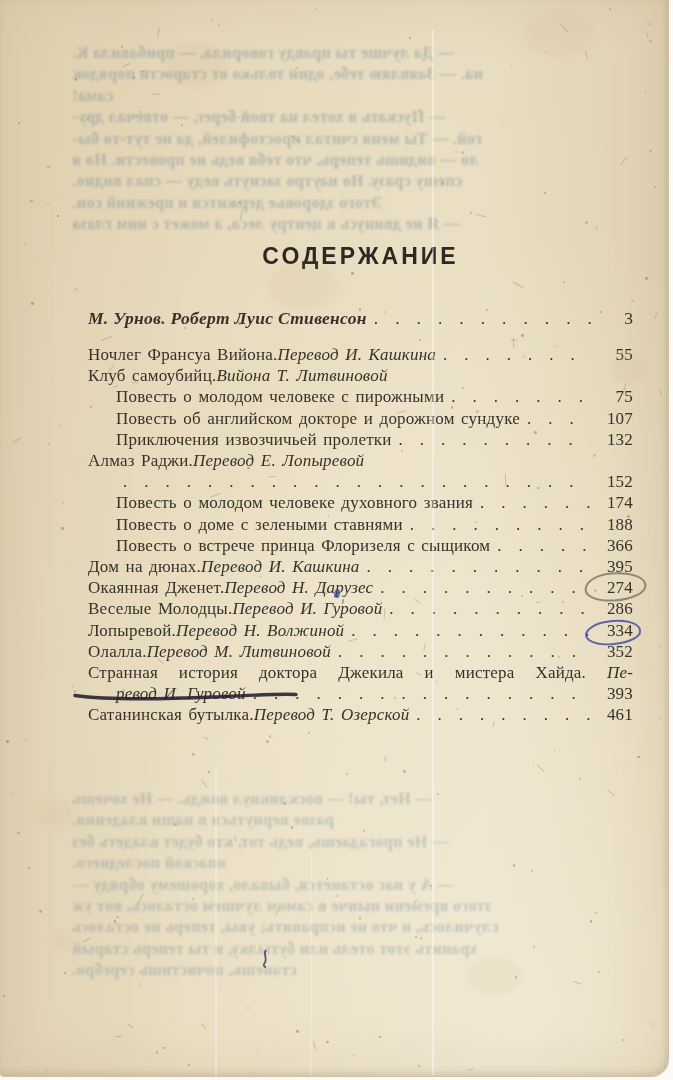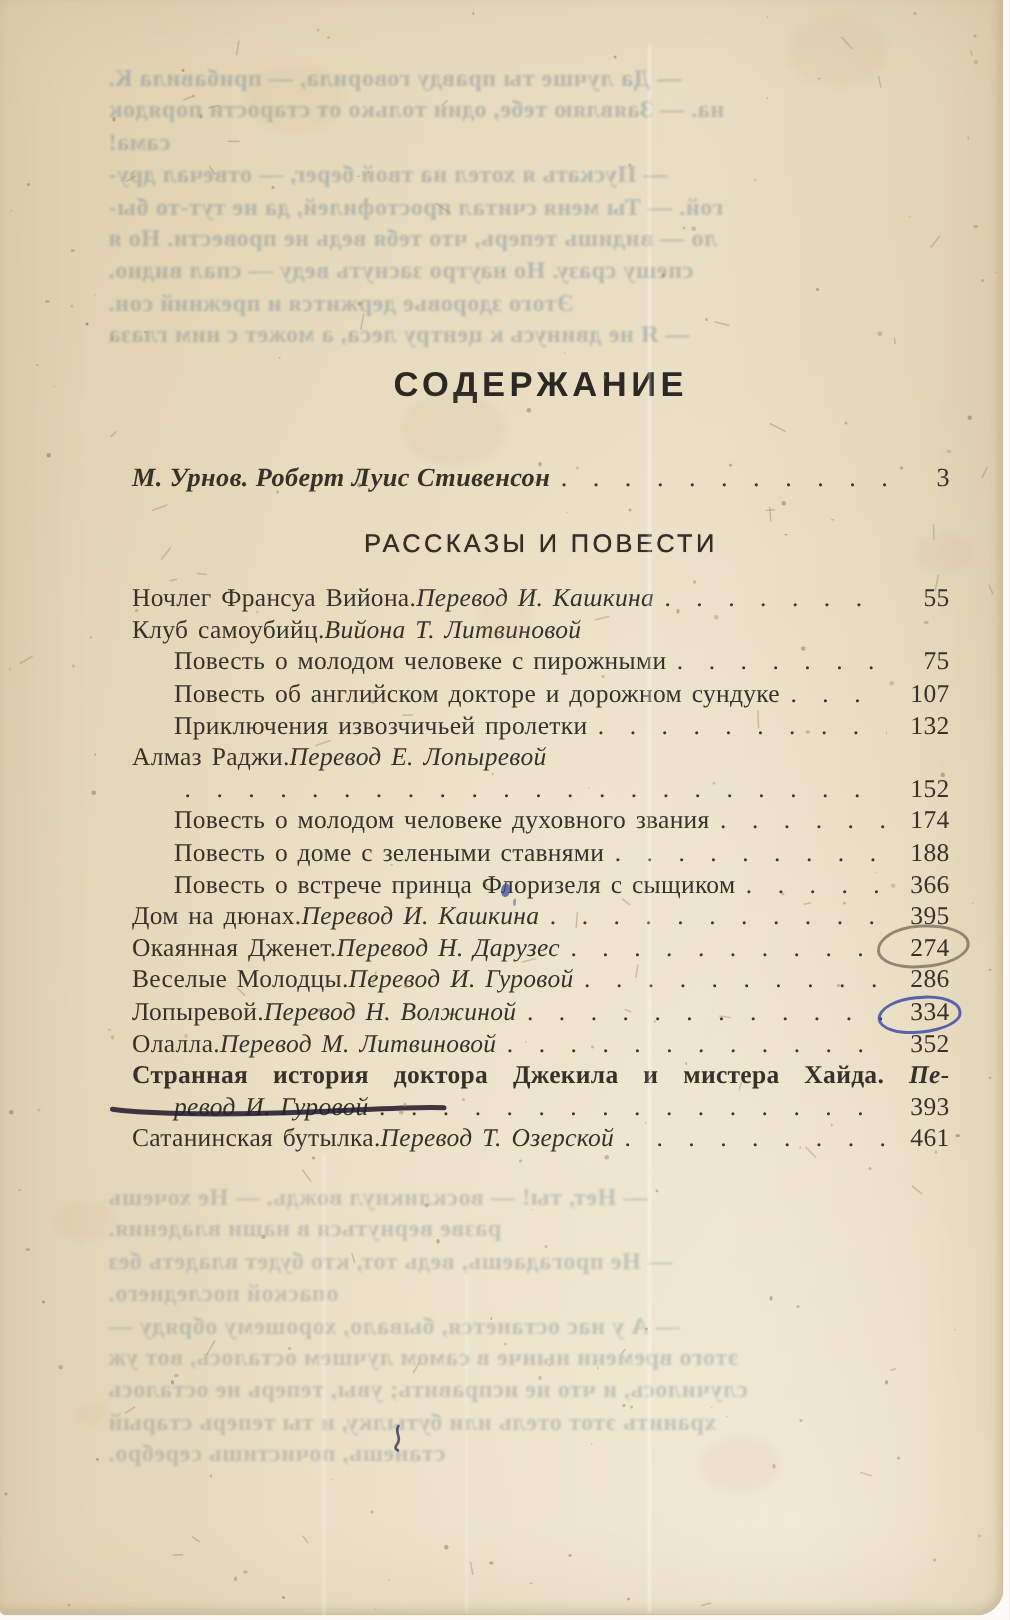--- a/index.html
+++ b/index.html
@@ -37,21 +37,21 @@
   .intro-text{font-style:italic;font-weight:700;letter-spacing:.3px;}
   .section{
     font-family:"Liberation Sans","DejaVu Sans",sans-serif;
     font-size:17px;font-weight:400;letter-spacing:2.2px;text-align:center;
     margin:24px 0 0 0;color:#332e28;text-shadow:0 0 .5px #332e28;
   }
   #toc{margin-top:15px;}
   .row{display:flex;align-items:baseline;font-size:17px;line-height:21.2px;word-spacing:2px;letter-spacing:.2px;}
   .row .i{font-style:italic;}
   .row.indent{padding-left:28px;}
-  .row.justify{display:block;text-align:justify;text-align-last:justify;white-space:normal;font-weight:bold;}
+  .row.justify{display:block;text-align:justify;text-align-last:justify;white-space:normal;}
   .leader{flex:1;overflow:hidden;white-space:nowrap;text-align:right;
     letter-spacing:17px;margin:0 2px 0 7px;min-width:12px;color:#3a342c;}
   .pagenum{width:40px;text-align:right;position:relative;flex:none;}
   
   .circ{position:absolute;display:block;pointer-events:none;}
   .circ.pencil{
     width:58px;height:25px;left:50%;top:50%;
     transform:translate(-46%,-54%) rotate(-3deg);
     border:2px solid rgba(108,98,80,.7);
     border-radius:48% 52% 55% 45% / 58% 50% 52% 46%;
@@ -102,21 +102,20 @@
 
   <div class="content">
     <h1 class="heading">СОДЕРЖАНИЕ</h1>
 
     <div class="intro-row">
       <span class="intro-text">М. Урнов. Роберт Луис Стивенсон</span>
       <span class="leader" id="intro-leader">............................................................</span>
       <span class="pagenum">3</span>
     </div>
 
-    <h2 class="section">РАССКАЗЫ И ПОВЕСТИ</h2>
 
     <div id="toc">
         <div class="row">
           <span class="t">Ночлег Франсуа Вийона. </span>
           <span class="i">Перевод И. Кашкина</span>
           <span class="leader">............................................................</span>
           <span class="pagenum"><span>55</span></span>
         </div>
         <div class="row">
           <span class="t">Клуб самоубийц. </span>

